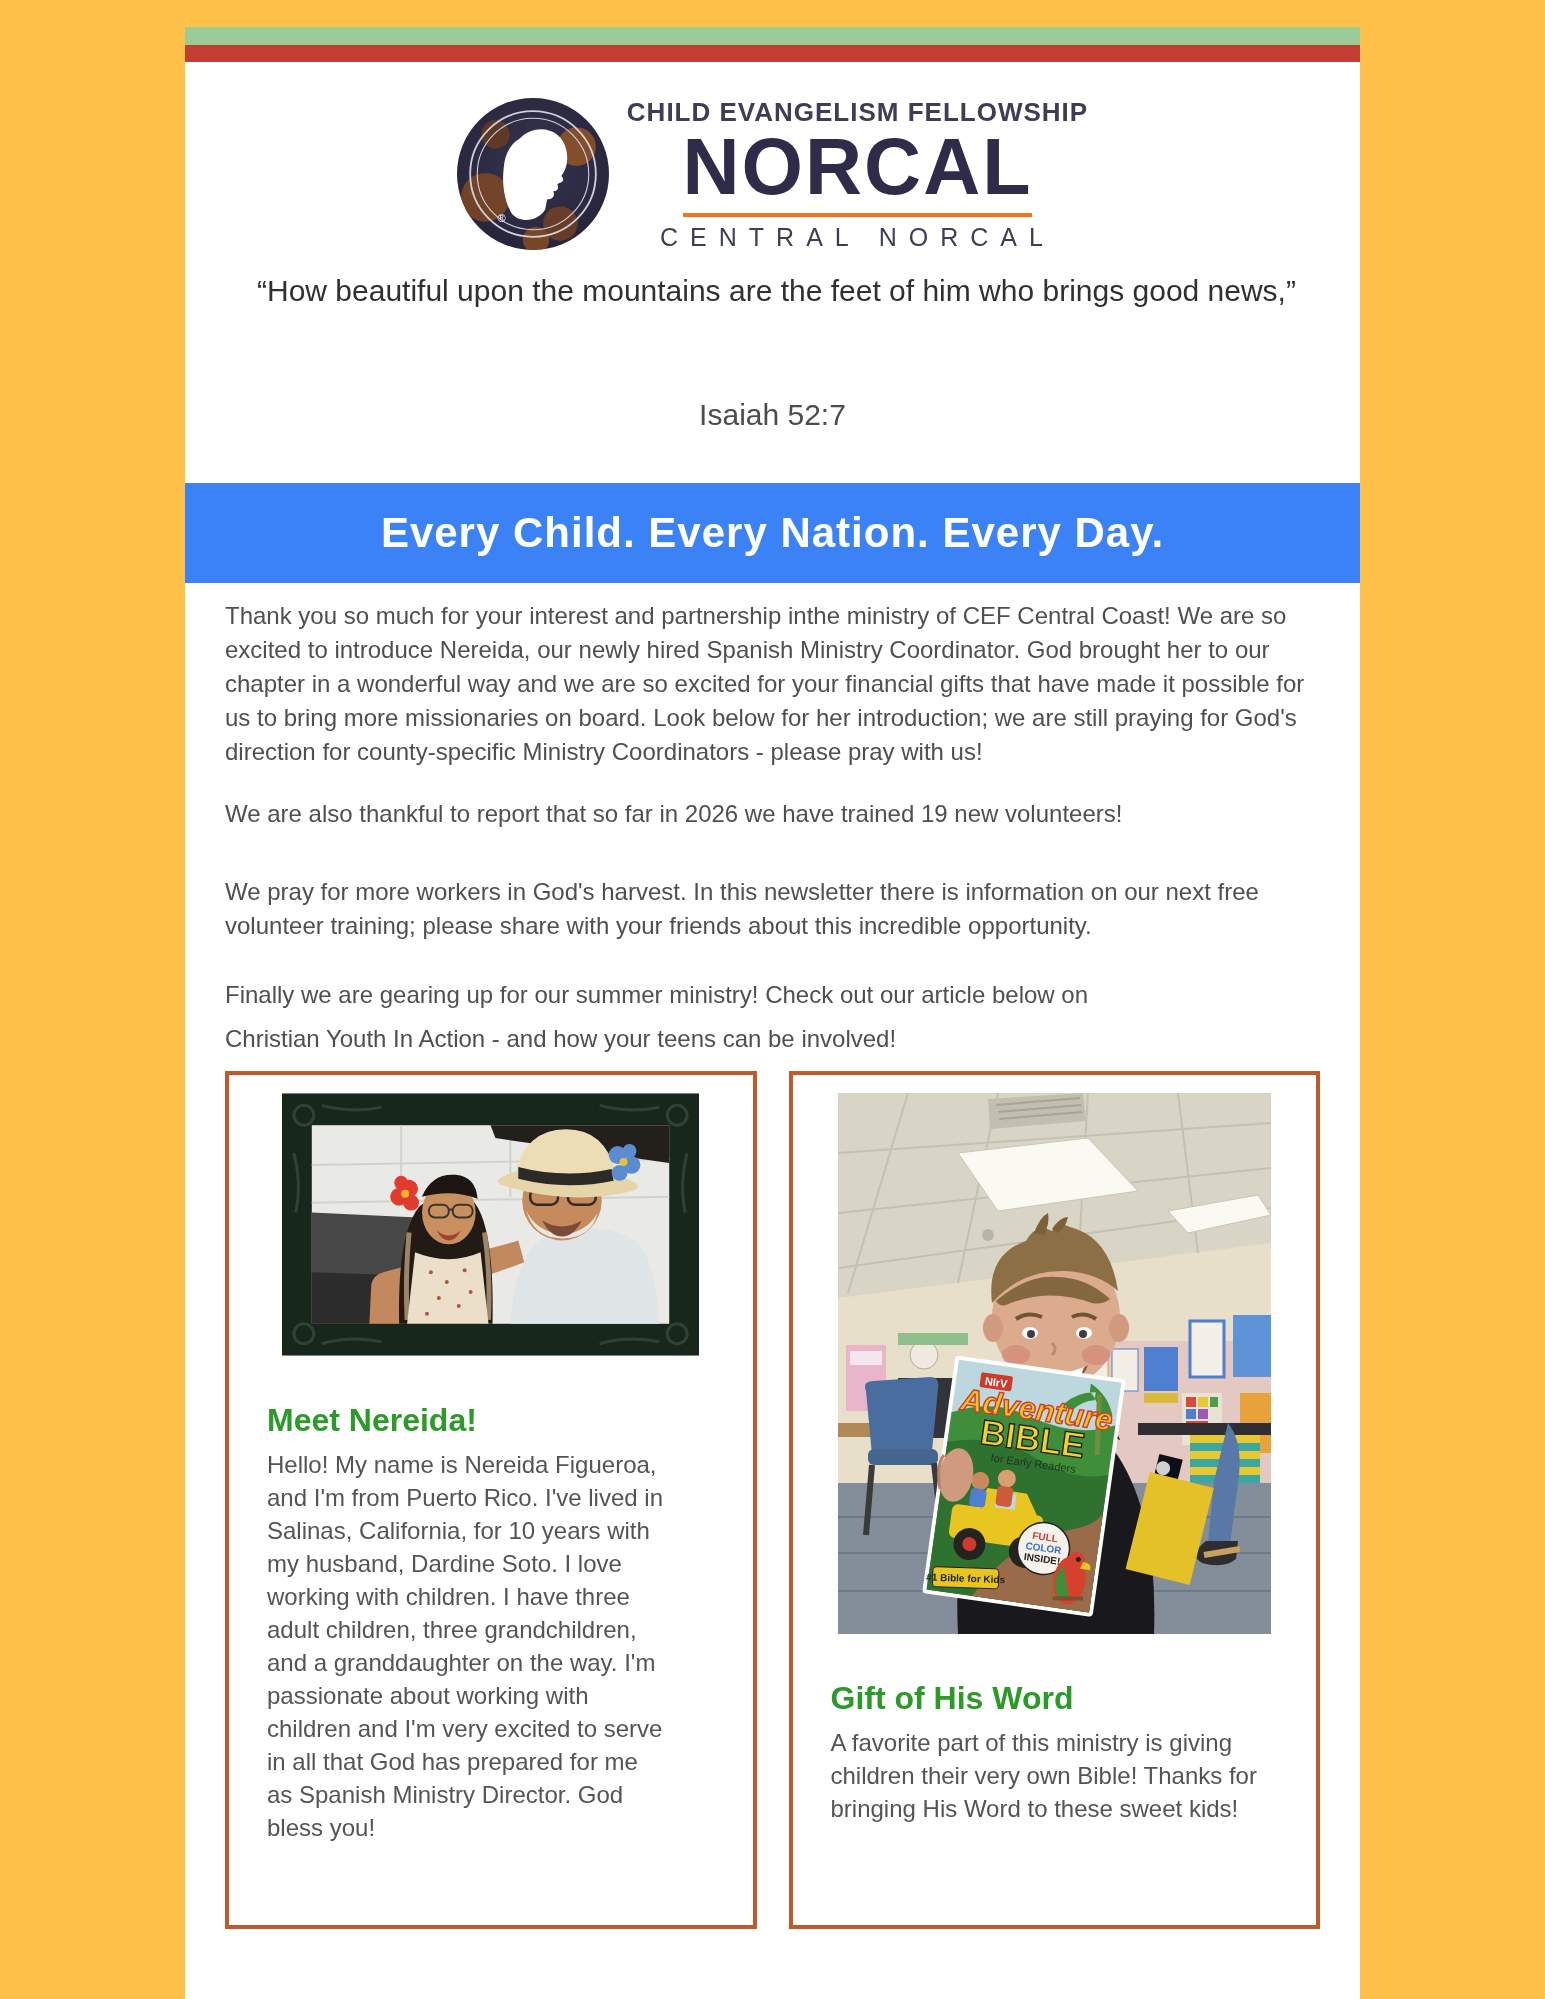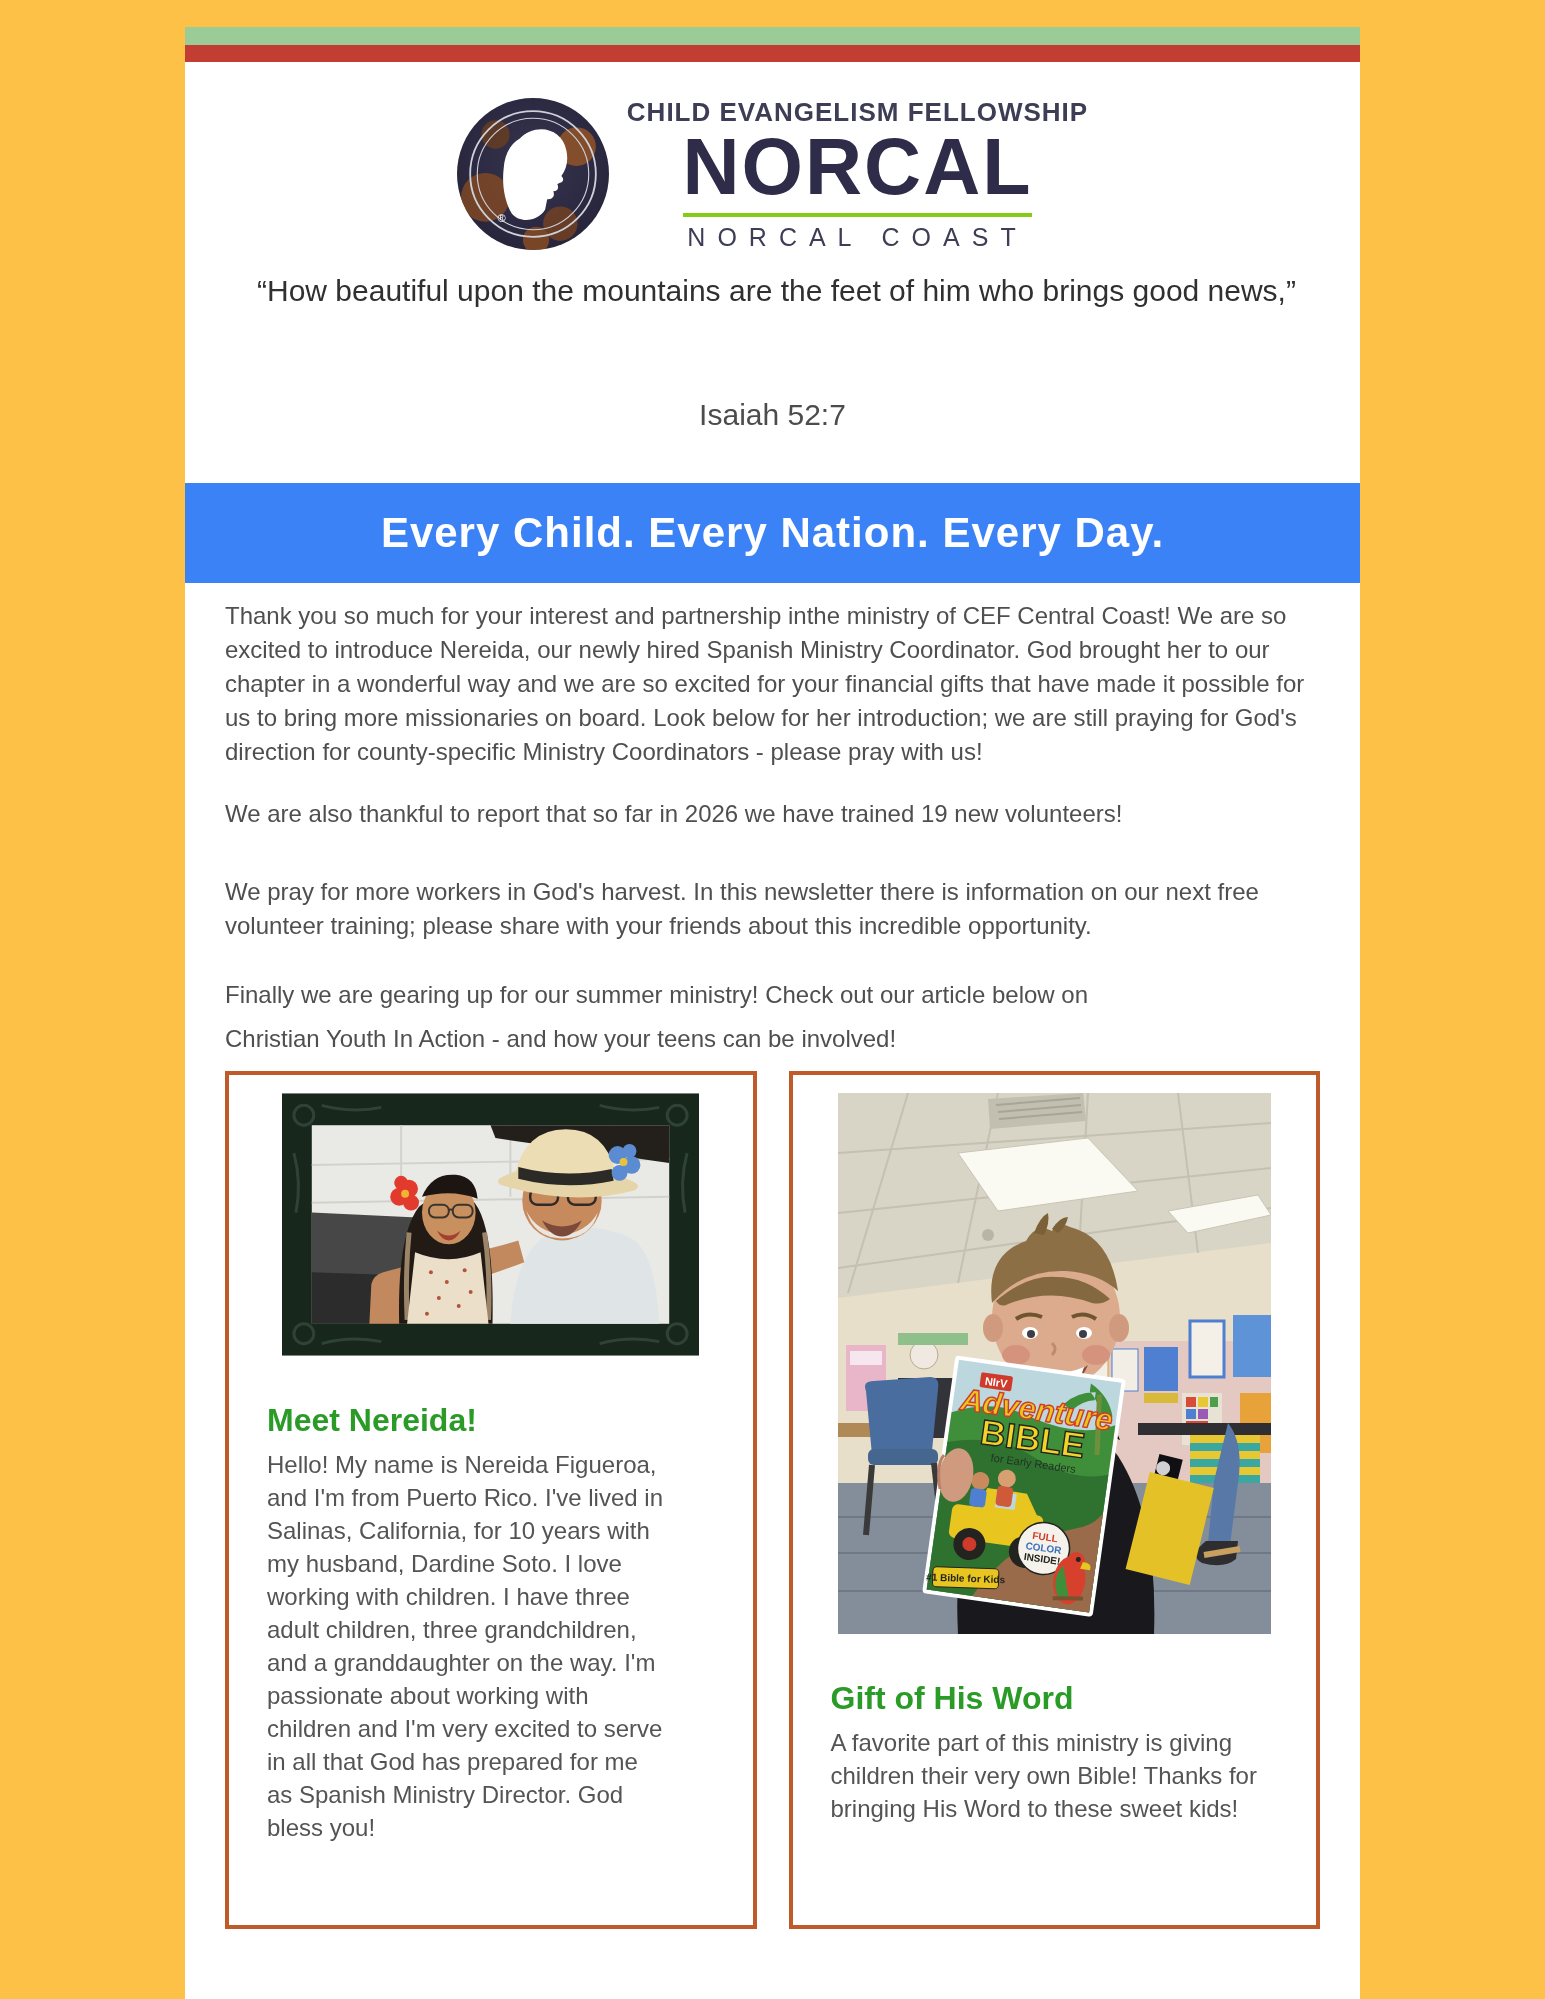--- a/index.html
+++ b/index.html
@@ -16,21 +16,21 @@
   .stripe-red{height:17px;background:#c23d32;}
   .paper{background:#ffffff;flex:1;display:flex;flex-direction:column;overflow:visible;}
 
   
   .logo-block{margin-top:33px;display:flex;justify-content:center;align-items:center;height:158px;}
   .logo-circle{width:152px;height:152px;flex:0 0 auto;margin-right:18px;}
   .logo-text{display:flex;flex-direction:column;align-items:center;}
   .logo-org{font-size:26px;font-weight:bold;letter-spacing:1px;color:#3d3d55;line-height:30px;}
   .logo-norcal{
     font-size:79px;font-weight:bold;letter-spacing:2px;color:#2e2c49;line-height:80px;
-    display:inline-block;border-bottom:4px solid #84cc16;padding-bottom:6px;
+    display:inline-block;border-bottom:4px solid #f97316;padding-bottom:6px;
   }
   .logo-sub{font-size:25px;letter-spacing:12px;color:#3d3d55;margin-top:7px;line-height:27px;}
 
   
   .quote{margin-top:20px;margin-left:72px;white-space:nowrap;font-size:30px;color:#303030;line-height:36px;}
   .isaiah{margin-top:88px;text-align:center;font-size:30px;color:#4c4c4c;line-height:36px;}
 
   
   .banner{
     margin-top:50px;height:100px;background:#3b82f6;
@@ -89,21 +89,21 @@
           <circle cx="78" cy="140" r="13" fill="#93521f"></circle>
         </g>
         <circle cx="75" cy="75" r="62" fill="none" stroke="#cfd0d8" stroke-width="1.8"></circle>
         <circle cx="75" cy="75" r="55" fill="none" stroke="#cfd0d8" stroke-width="1.1"></circle>
         <path fill="#ffffff" d="M62 40 C78 24 104 30 108 52 C110 62 108 70 103 77 C106 80 105 83 101 84 L99 85 C101 89 99 92 95 92 C97 97 94 100 89 100 L87 110 C80 122 62 124 54 114 C48 104 44 88 46 70 C47 56 52 46 62 40 Z"></path>
         <text x="40" y="122" font-size="11" fill="#ffffff">®</text>
       </svg>
       <div class="logo-text">
         <span class="logo-org">CHILD EVANGELISM FELLOWSHIP</span>
         <span class="logo-norcal">NORCAL</span>
-        <span class="logo-sub">NORCAL COAST</span>
+        <span class="logo-sub">CENTRAL NORCAL</span>
       </div>
     </div>
 
     <div class="quote">“How beautiful upon the mountains are the feet of him who brings good news,”</div>
     <div class="isaiah">Isaiah 52:7</div>
 
     <div class="banner">
       <span class="banner-text">Every Child. Every Nation. Every Day.</span>
     </div>
 

